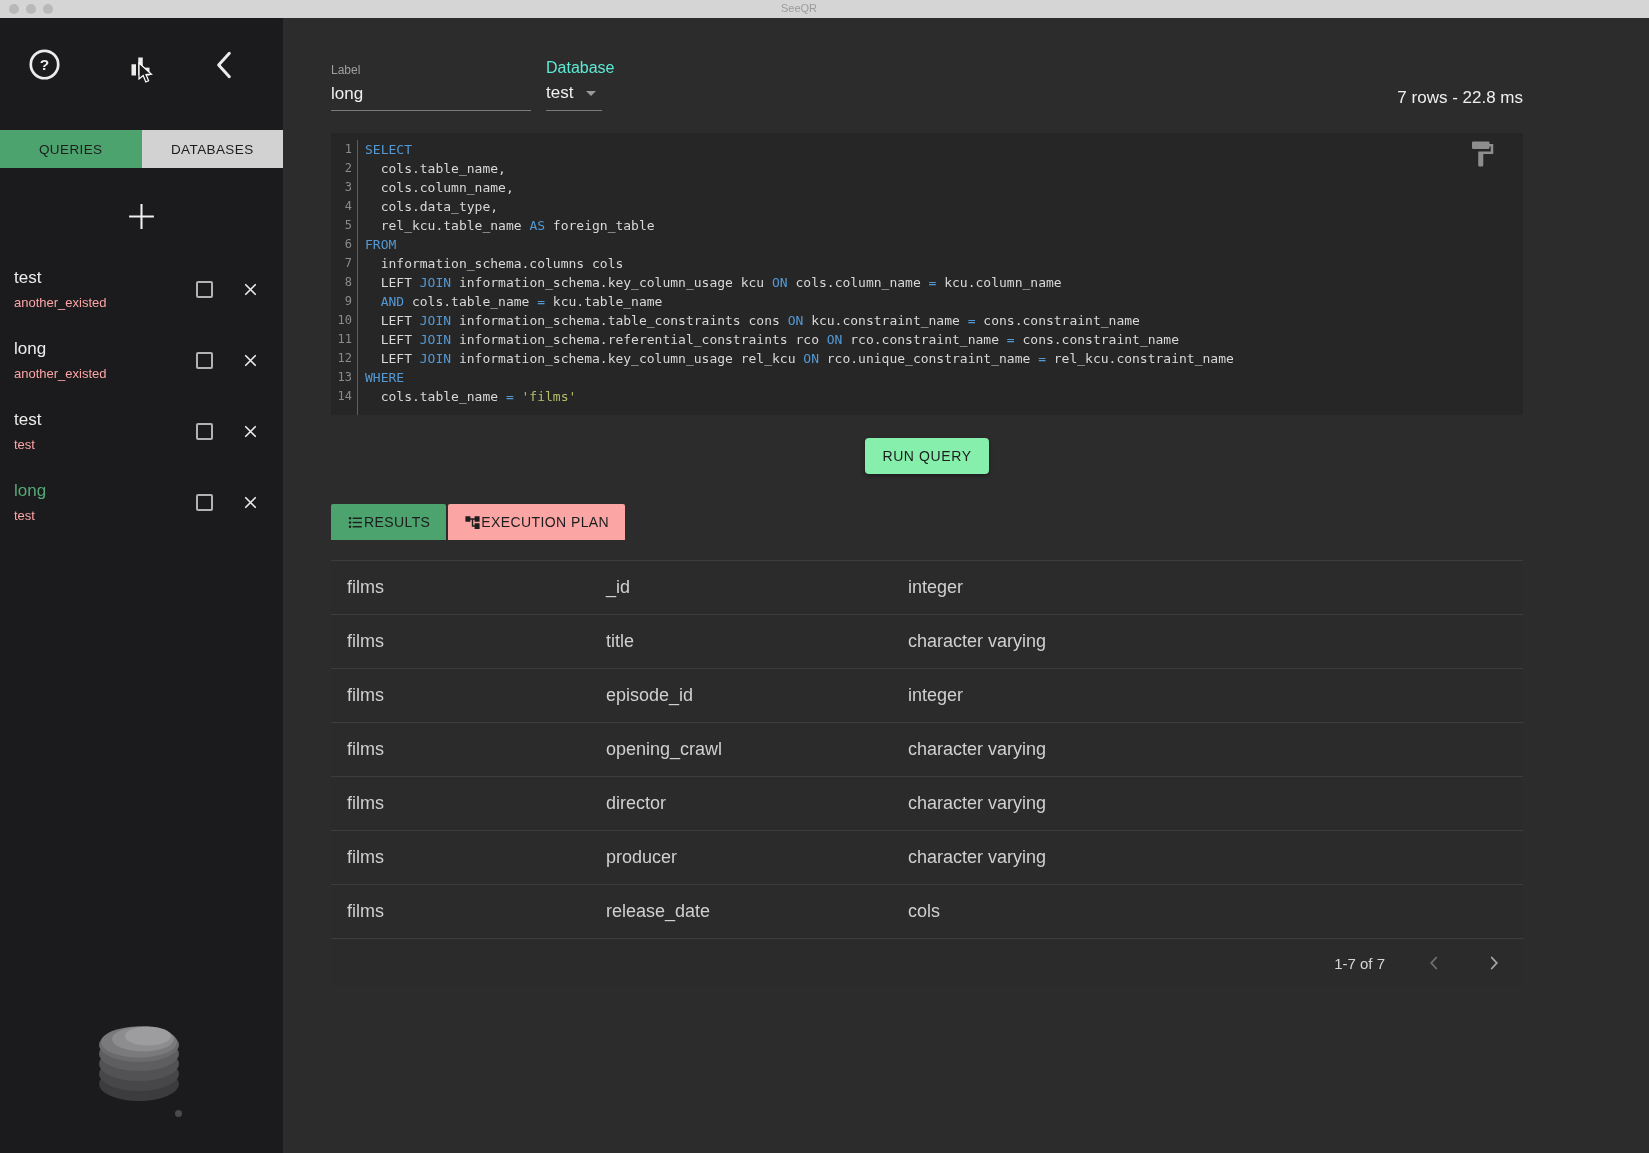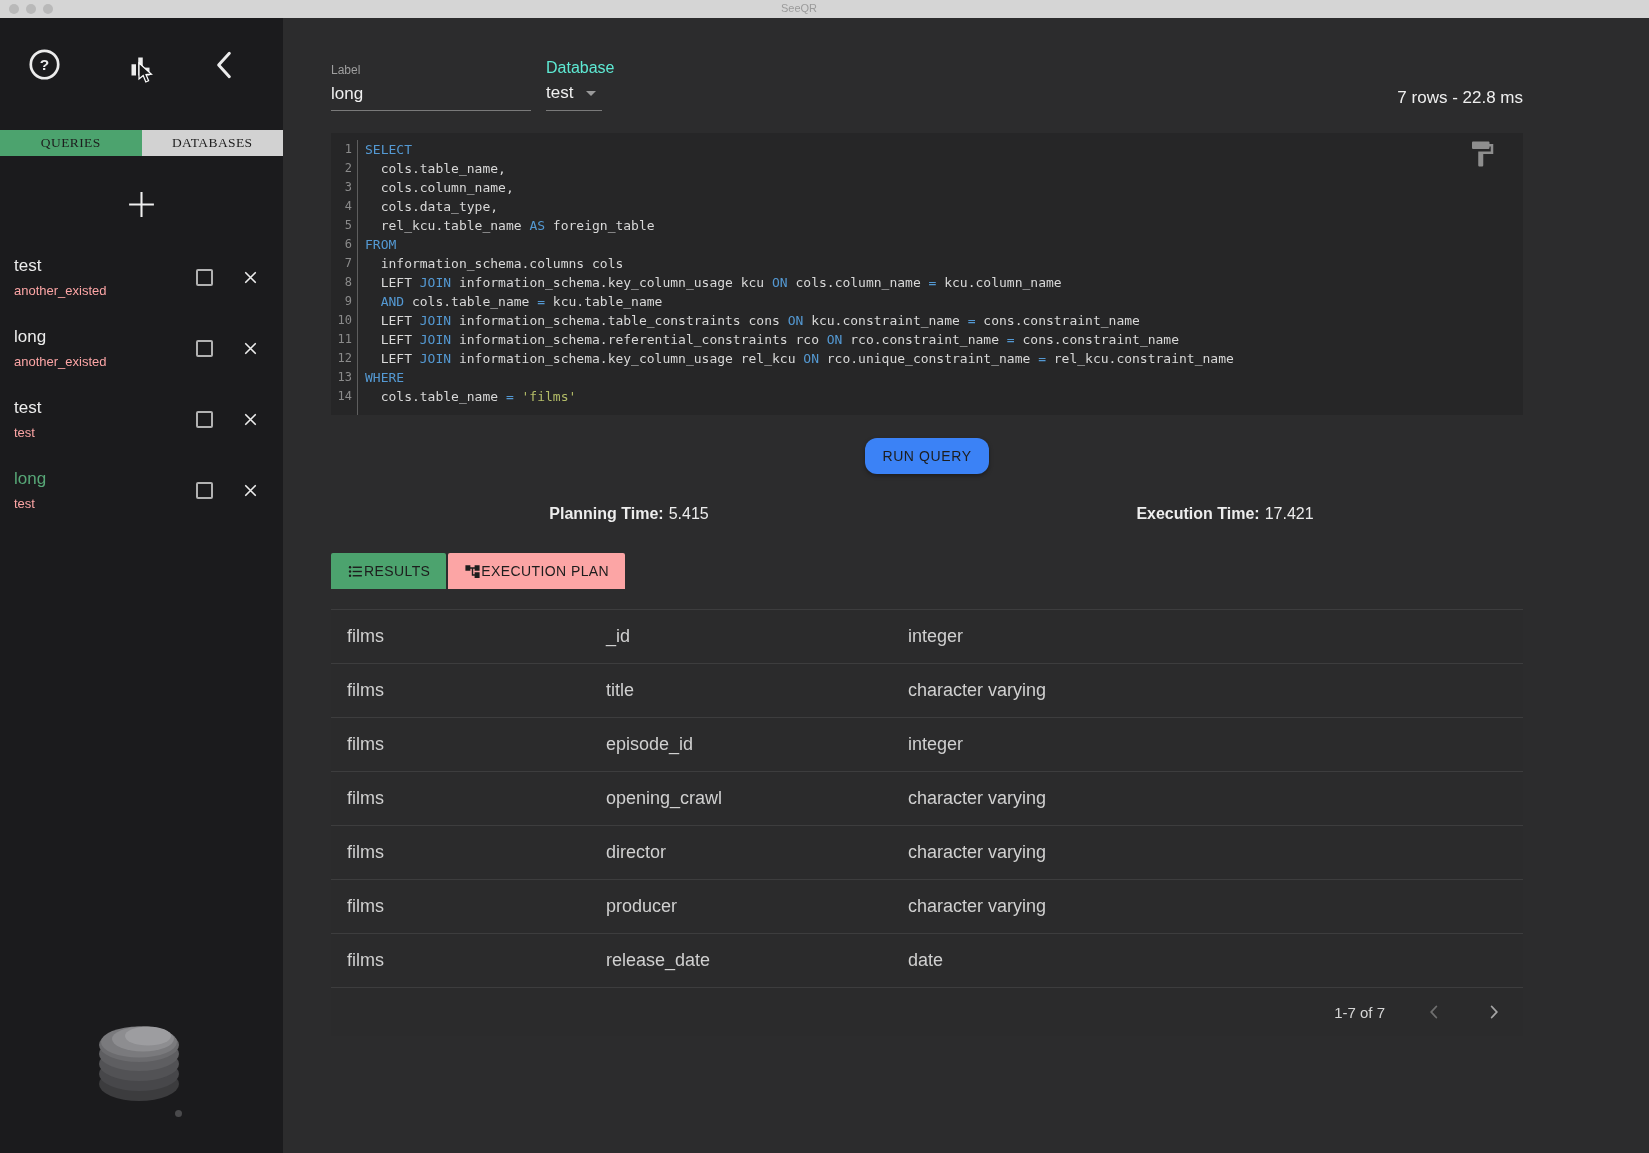--- a/index.html
+++ b/index.html
@@ -15,21 +15,21 @@
   .app { display:flex; height:1135px; }
 
   
   .sidebar { width:283px; flex-shrink:0; background:#1b1b1d; position:relative; }
   .side-icons { position:relative; height:112px; }
   .icon-help { position:absolute; left:28px; top:30px; }
   .icon-chart { position:absolute; left:127px; top:35px; }
   .icon-collapse { position:absolute; left:210px; top:31px; }
   .mouse-cursor { position:absolute; left:138px; top:44px; }
   .side-tabs { display:flex; }
-  .side-tab { flex:1; height:26px; border:none; font-family:Liberation Serif, serif; font-size:13.5px; font-weight:500; letter-spacing:.4px; color:#1d1d1d; cursor:pointer; }
+  .side-tab { flex:1; height:38px; border:none; font-family:Liberation Sans, sans-serif; font-size:13.5px; font-weight:500; letter-spacing:.4px; color:#1d1d1d; cursor:pointer; }
   .side-tab.active { background:var(--accent-green,#4ca36e); }
   .side-tab.inactive { background:#d2d2d2; }
   .add-row { display:flex; justify-content:center; margin-top:33px; }
   .query-list { margin-top:36px; padding-left:14px; }
   .q-item { display:flex; align-items:center; margin-bottom:29px; }
   .q-text { flex:0 0 182px; cursor:pointer; }
   .q-label { font-size:17px; color:#ececec; }
   .q-label.sel { color:var(--selected-green,#57a777); }
   .q-sub { font-size:13px; color:#fca5a5; margin-top:7px; }
   .q-check { width:17px; height:17px; border:2px solid #b2b2b2; border-radius:2px; flex-shrink:0; cursor:pointer; }
@@ -56,21 +56,21 @@
   .gutter { width:27px; flex-shrink:0; border-right:1px solid #5e5e5e; text-align:right; padding-right:5px; }
   .gutter .ln { font:12px/19px "DejaVu Sans Mono", monospace; color:#8b8b8b; }
   .code { flex:1; padding-left:7px; white-space:pre; font:13px/19px "DejaVu Sans Mono", monospace; color:#d8d8d8; cursor:text; }
   .tk-kw, .tk-op { color:var(--keyword-blue,#5499d3); }
   .tk-str { color:var(--string-yellow,#b4bd68); }
   .tk-pl { color:#d8d8d8; }
   .format-btn { position:absolute; top:6px; right:26px; background:none; border:none; cursor:pointer; padding:0; }
 
   
   .btn-row { margin-left:48px; width:1192px; display:flex; justify-content:center; margin-top:23px; }
-  .run-btn { background:#3b82f6; color:#1d1d1d; border:none; border-radius:12px; font-family:inherit;
+  .run-btn { background:#86efac; color:#1d1d1d; border:none; border-radius:4px; font-family:inherit;
              font-size:14px; font-weight:500; letter-spacing:.6px; padding:10px 17px; cursor:pointer;
              box-shadow:0 2px 4px rgba(0,0,0,.35); }
   .timing { margin-left:48px; width:1192px; display:flex; margin-top:31px; font-size:16px; color:#ededed; }
   .timing > div { flex:1; text-align:center; }
   .t-label { font-weight:bold; }
   .t-value { margin-left:5px; }
   .result-tabs { margin-left:48px; margin-top:30px; display:flex; gap:2px; }
   .rtab { height:36px; display:flex; align-items:center; padding:0 16px; border:none; font-family:inherit;
           font-size:14px; font-weight:500; letter-spacing:.4px; color:#1d1d1d; cursor:pointer; border-radius:2px 2px 0 0; }
   .rtab.active { background:var(--accent-green,#4ca36e); }
@@ -220,28 +220,20 @@
         <svg width="30" height="30" viewBox="0 0 24 24" fill="#8e8e8e">
           <path d="M18 4V3c0-.55-.45-1-1-1H5c-.55 0-1 .45-1 1v4c0 .55.45 1 1 1h12c.55 0 1-.45 1-1V6h1v4H9v11c0 .55.45 1 1 1h2c.55 0 1-.45 1-1v-9h8V4h-3z"></path>
         </svg>
       </button>
     </div>
 
     <div class="btn-row">
       <button class="run-btn">RUN QUERY</button>
     </div>
 
-    <div class="timing">
-      <div>
-        <span class="t-label">Planning Time:</span><span class="t-value">5.415</span>
-      </div>
-      <div>
-        <span class="t-label">Execution Time:</span><span class="t-value">17.421</span>
-      </div>
-    </div>
 
     <div class="result-tabs">
       <button class="rtab active">
         <svg width="17" height="17" viewBox="0 0 24 24" fill="#1d1d1d">
           <circle cx="4.3" cy="6" r="1.7"></circle>
             <circle cx="4.3" cy="12" r="1.7"></circle>
             <circle cx="4.3" cy="18" r="1.7"></circle>
           <rect x="8" y="5" width="13" height="2"></rect>
             <rect x="8" y="11" width="13" height="2"></rect>
             <rect x="8" y="17" width="13" height="2"></rect>
@@ -290,21 +282,21 @@
           </div>
           <div class="trow">
             <div class="tcell">films</div>
             <div class="tcell">producer</div>
             <div class="tcell">character varying</div>
             <div class="tcell"></div>
           </div>
           <div class="trow">
             <div class="tcell">films</div>
             <div class="tcell">release_date</div>
-            <div class="tcell">date</div>
+            <div class="tcell">cols</div>
             <div class="tcell"></div>
           </div>
         </div>
       <div class="tfoot">
         <span class="page-info">1-7 of 7</span>
         <svg class="page-chevron" width="22" height="22" viewBox="0 0 24 24" fill="none">
           <path d="M14.5 6 L9 12 L14.5 18" stroke="#6f6f6f" stroke-width="2" stroke-linecap="round"></path>
         </svg>
         <svg class="page-chevron" width="22" height="22" viewBox="0 0 24 24" fill="none">
           <path d="M9.5 6 L15 12 L9.5 18" stroke="#a5a5a5" stroke-width="2" stroke-linecap="round"></path>

